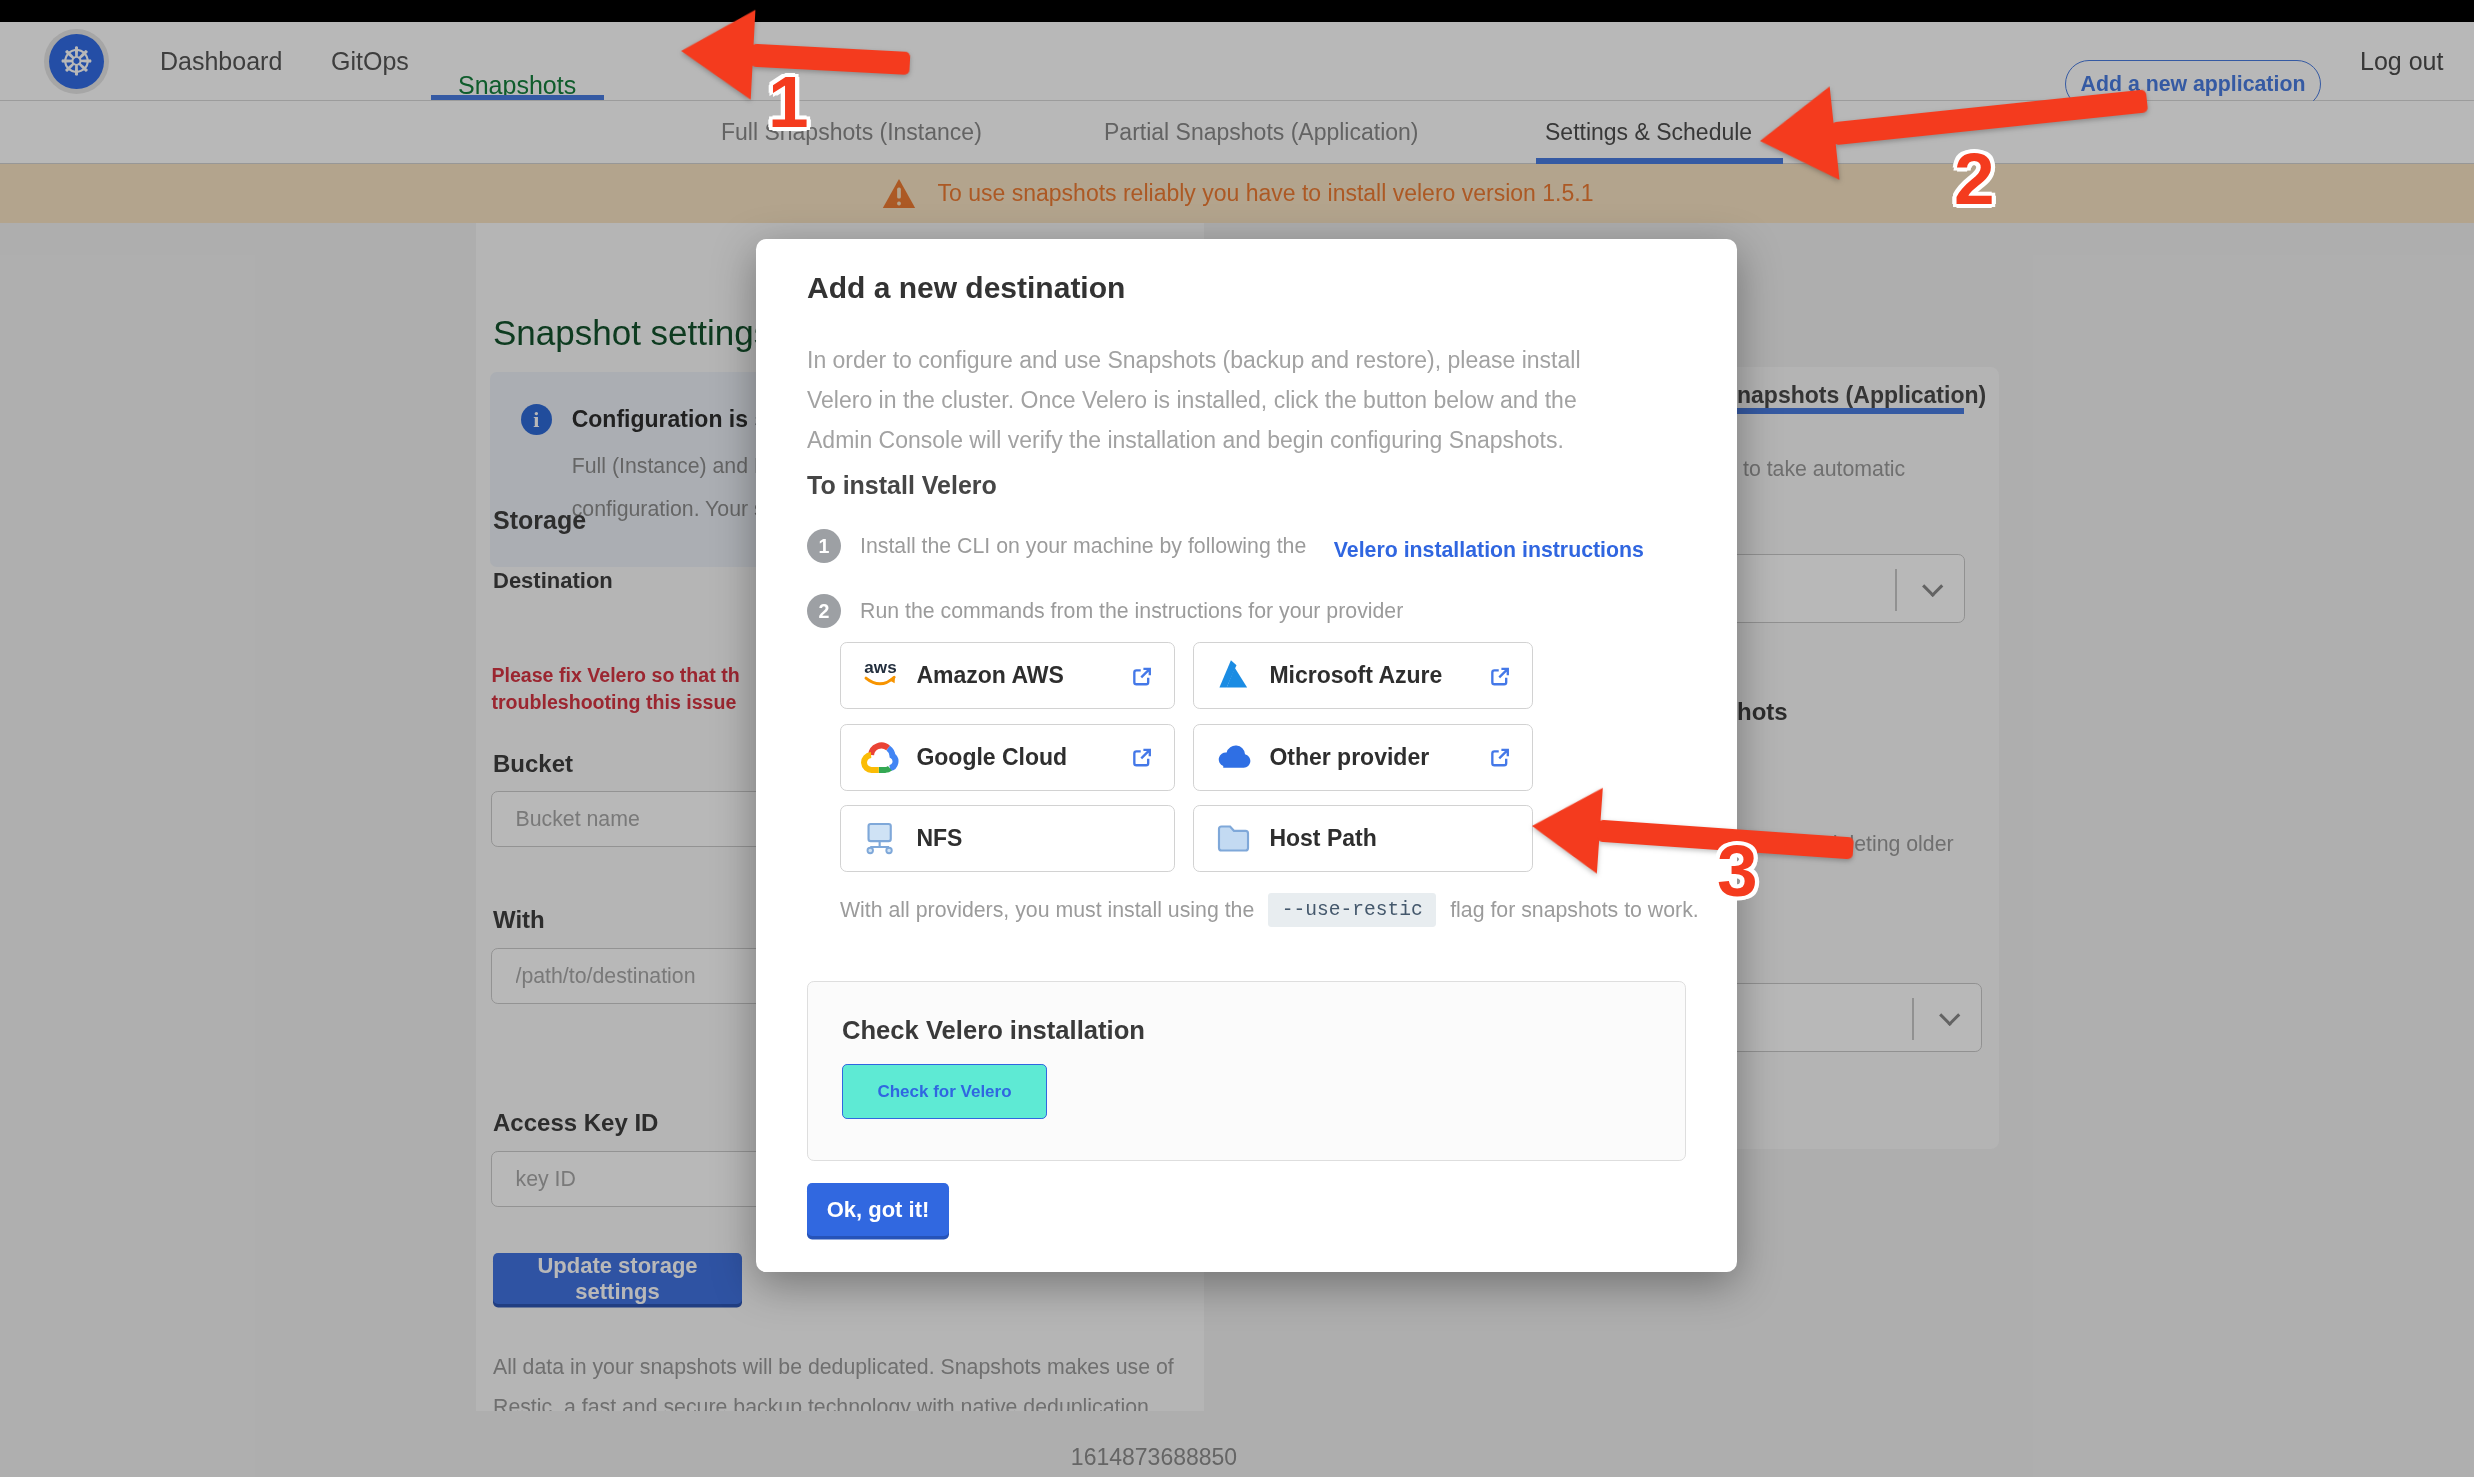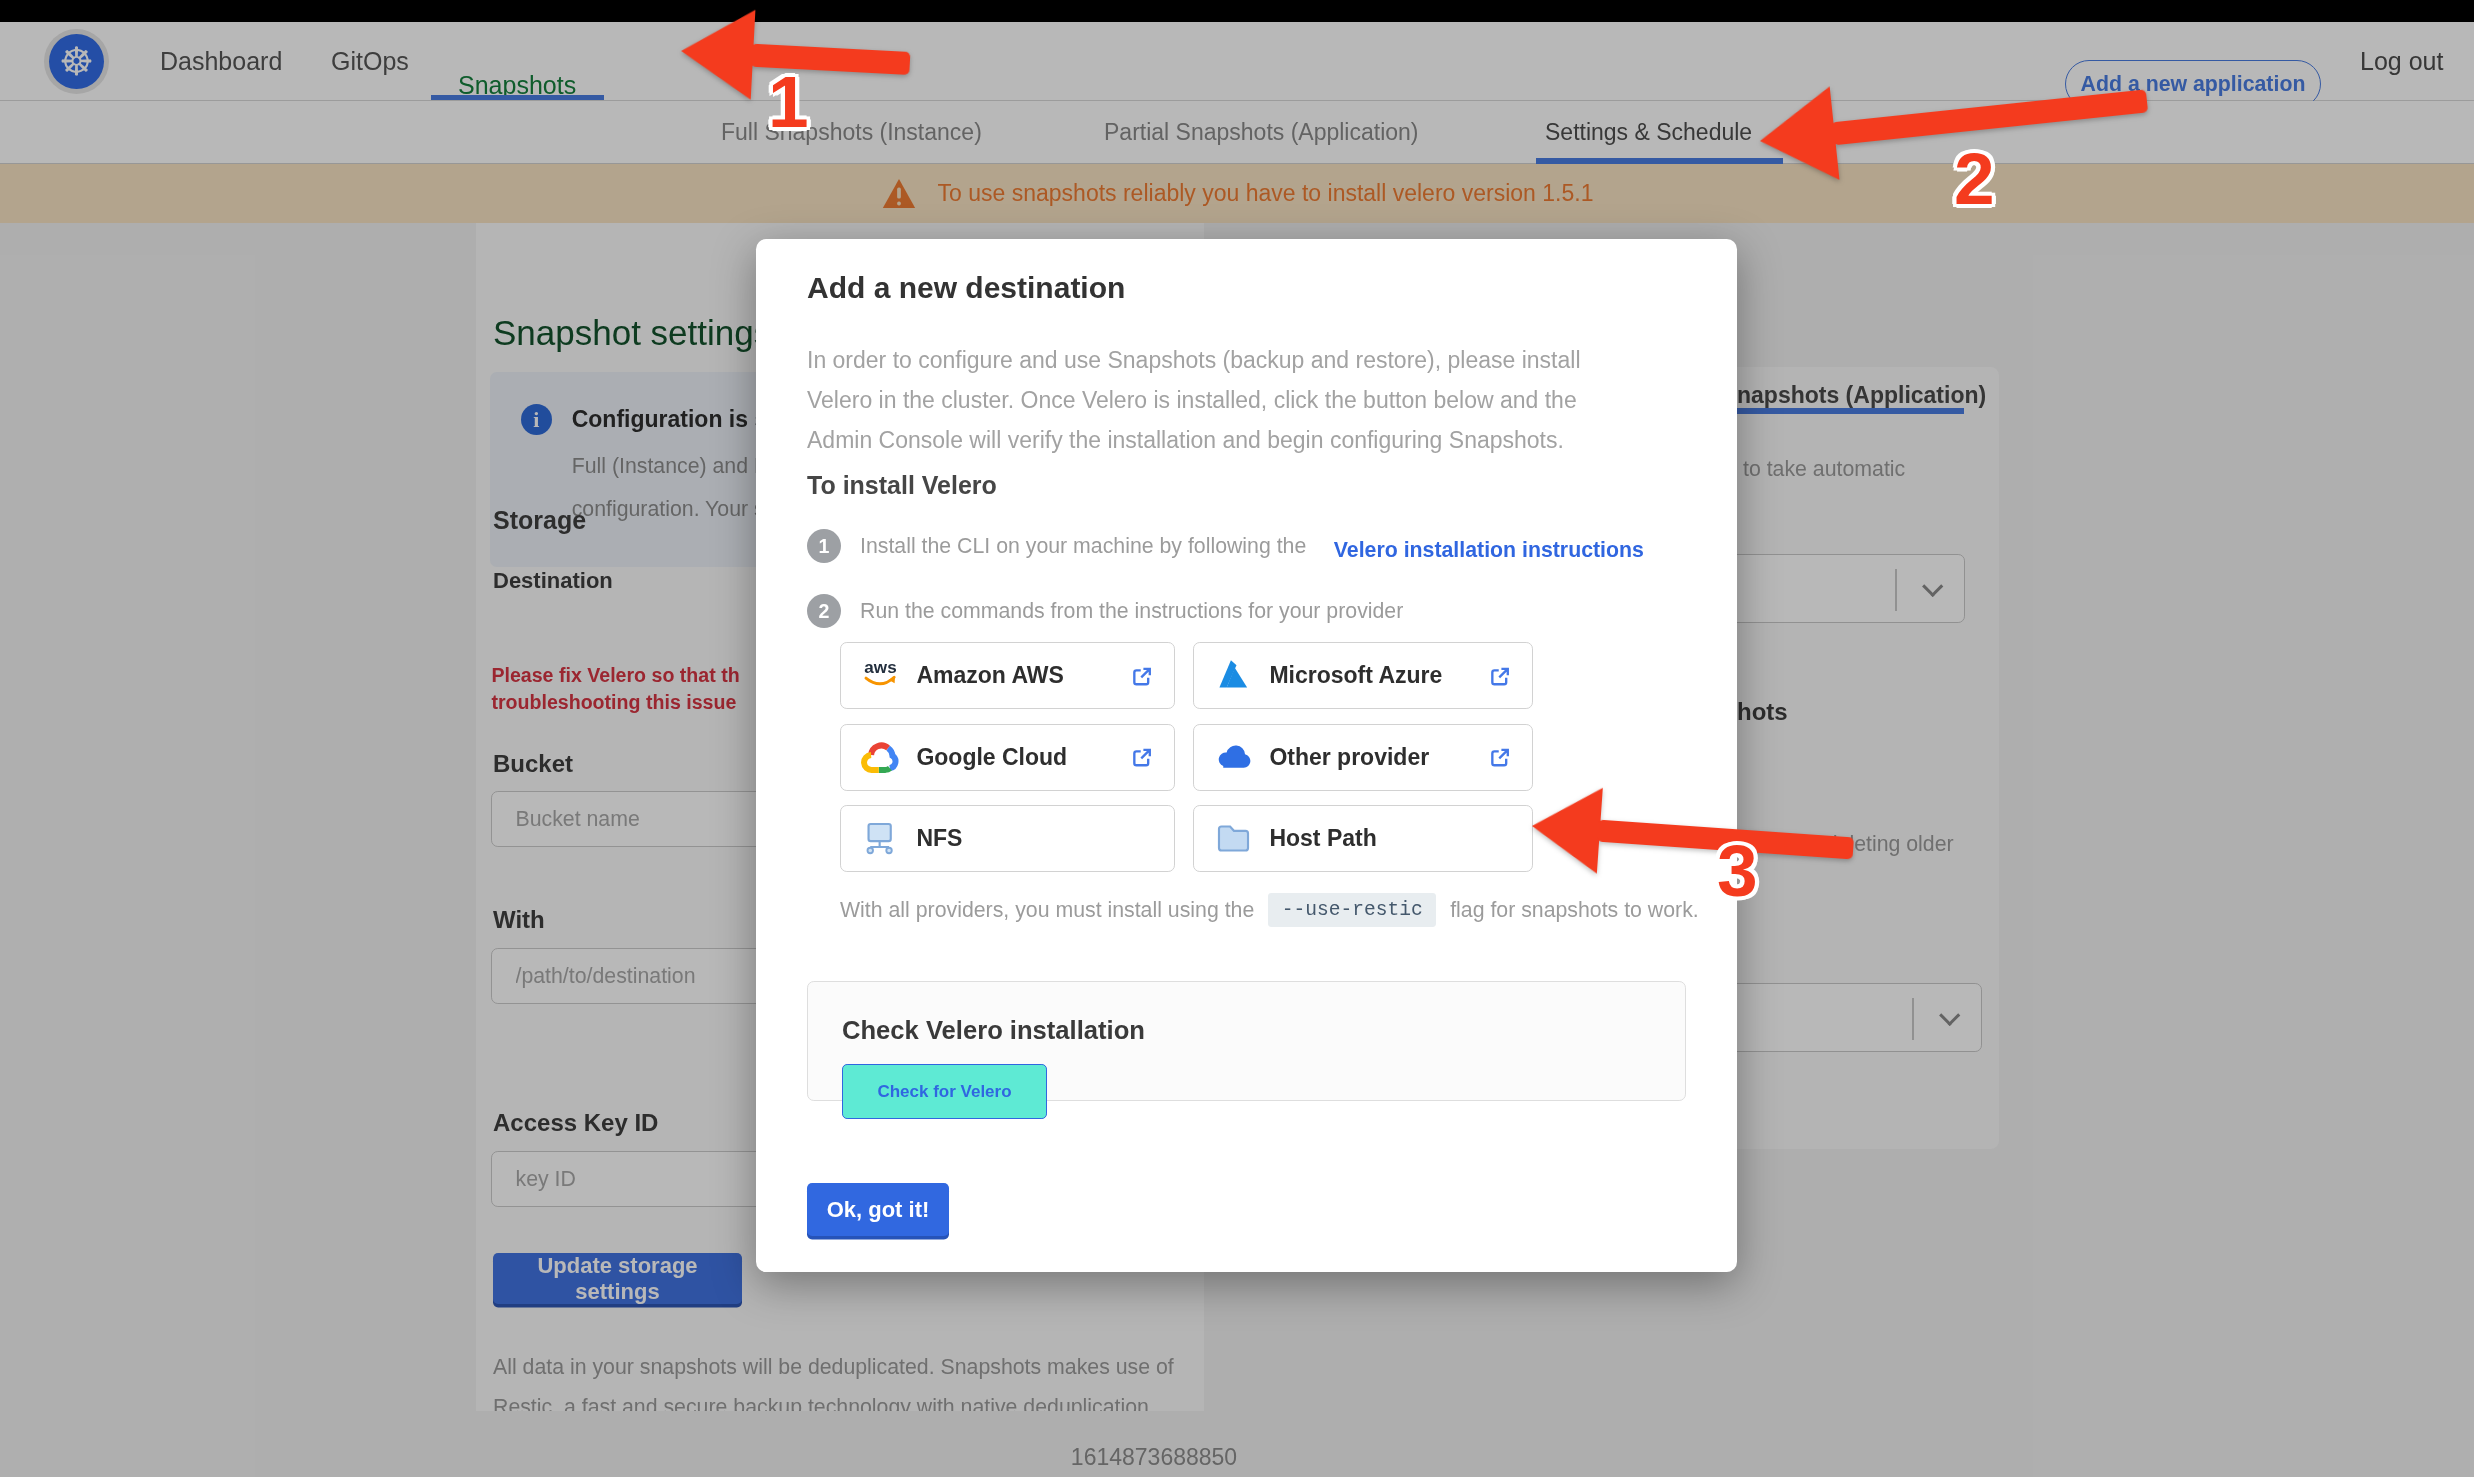--- a/index.html
+++ b/index.html
@@ -75,21 +75,21 @@
   .providers { position:absolute; left:84px; top:403px; width:691px; display:grid; grid-template-columns:335px 340px; grid-column-gap:18px; grid-row-gap:14.5px; }
   .provider-btn { height:67px; background:#fff; border:1.7px solid #d2d2d2; border-radius:6.8px; position:relative; display:flex; align-items:center; padding-left:19px; gap:15.4px; cursor:pointer; }
   .provider-label { font-size:23px; font-weight:bold; color:#2e2e2e; }
   .ext-icon { position:absolute; right:19px; top:20.5px; width:25.6px; height:25.6px; }
   .picon { width:41px; height:41px; flex:0 0 41px; }
 
   .restic-row { position:absolute; left:84px; top:654px; display:flex; align-items:center; gap:13.7px; }
   .restic-note { font-size:21.3px; color:#9b9b9b; white-space:nowrap; }
   .restic-chip { font-family:"Liberation Mono", monospace; font-size:19.6px; color:#44586c; background:#e8edf0; border-radius:3.4px; padding:6px 13.7px; }
 
-  .check-section { position:absolute; left:51px; top:742px; width:879px; height:120px; background:#fbfbfb; border:1.7px solid #dedede; border-radius:6.8px; }
+  .check-section { position:absolute; left:51px; top:742px; width:879px; height:180px; background:#fbfbfb; border:1.7px solid #dedede; border-radius:6.8px; }
   .check-heading { position:absolute; left:34px; top:34px; font-size:25.6px; font-weight:bold; color:#3a3a3a; }
   .check-btn { position:absolute; left:34px; top:82px; width:205px; height:55px; background:#5eead4; border:1.7px solid #3066e0; border-radius:5.1px; color:#3066e0; font-size:17px; font-weight:bold; }
   .ok-btn { position:absolute; left:51px; top:944px; width:142px; height:53px; background:#3168e0; border:none; border-radius:5.1px; color:#fff; font-size:22px; font-weight:bold; box-shadow:0 3.4px 0 #2653b8; }
 
   
   .arrow { position:absolute; z-index:70; display:flex; align-items:center; filter:drop-shadow(0 2.6px 2.6px rgba(0,0,0,0.25)); }
   .arrow-head { width:0; height:0; border-style:solid; }
   .arrow-tail { background:#f43b1e; border-radius:5.1px; }
   .arrow-num { position:absolute; z-index:71; font-size:73px; font-weight:bold; color:#f43b1e;
     text-shadow:-4.3px 0 0 #fff, 4.3px 0 0 #fff, 0 -4.3px 0 #fff, 0 4.3px 0 #fff, -3.4px -3.4px 0 #fff, 3.4px -3.4px 0 #fff, -3.4px 3.4px 0 #fff, 3.4px 3.4px 0 #fff; }

